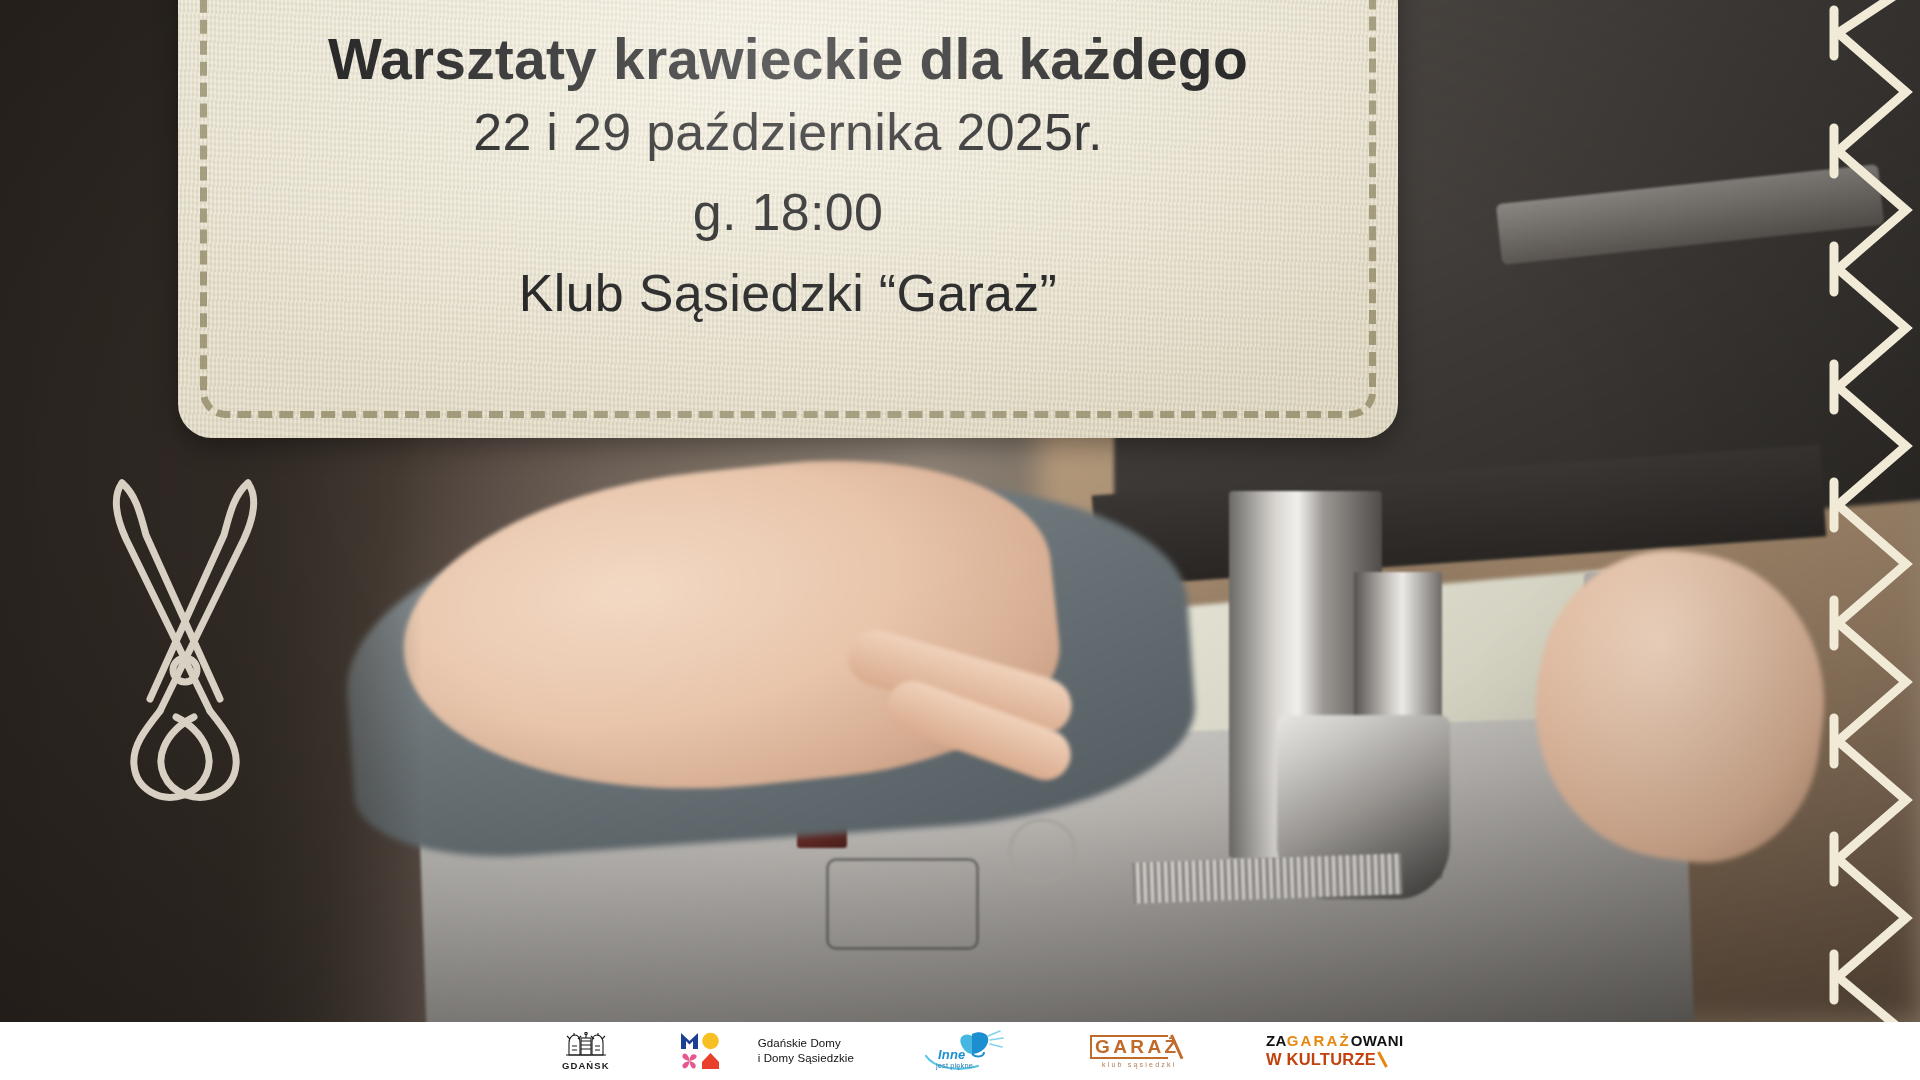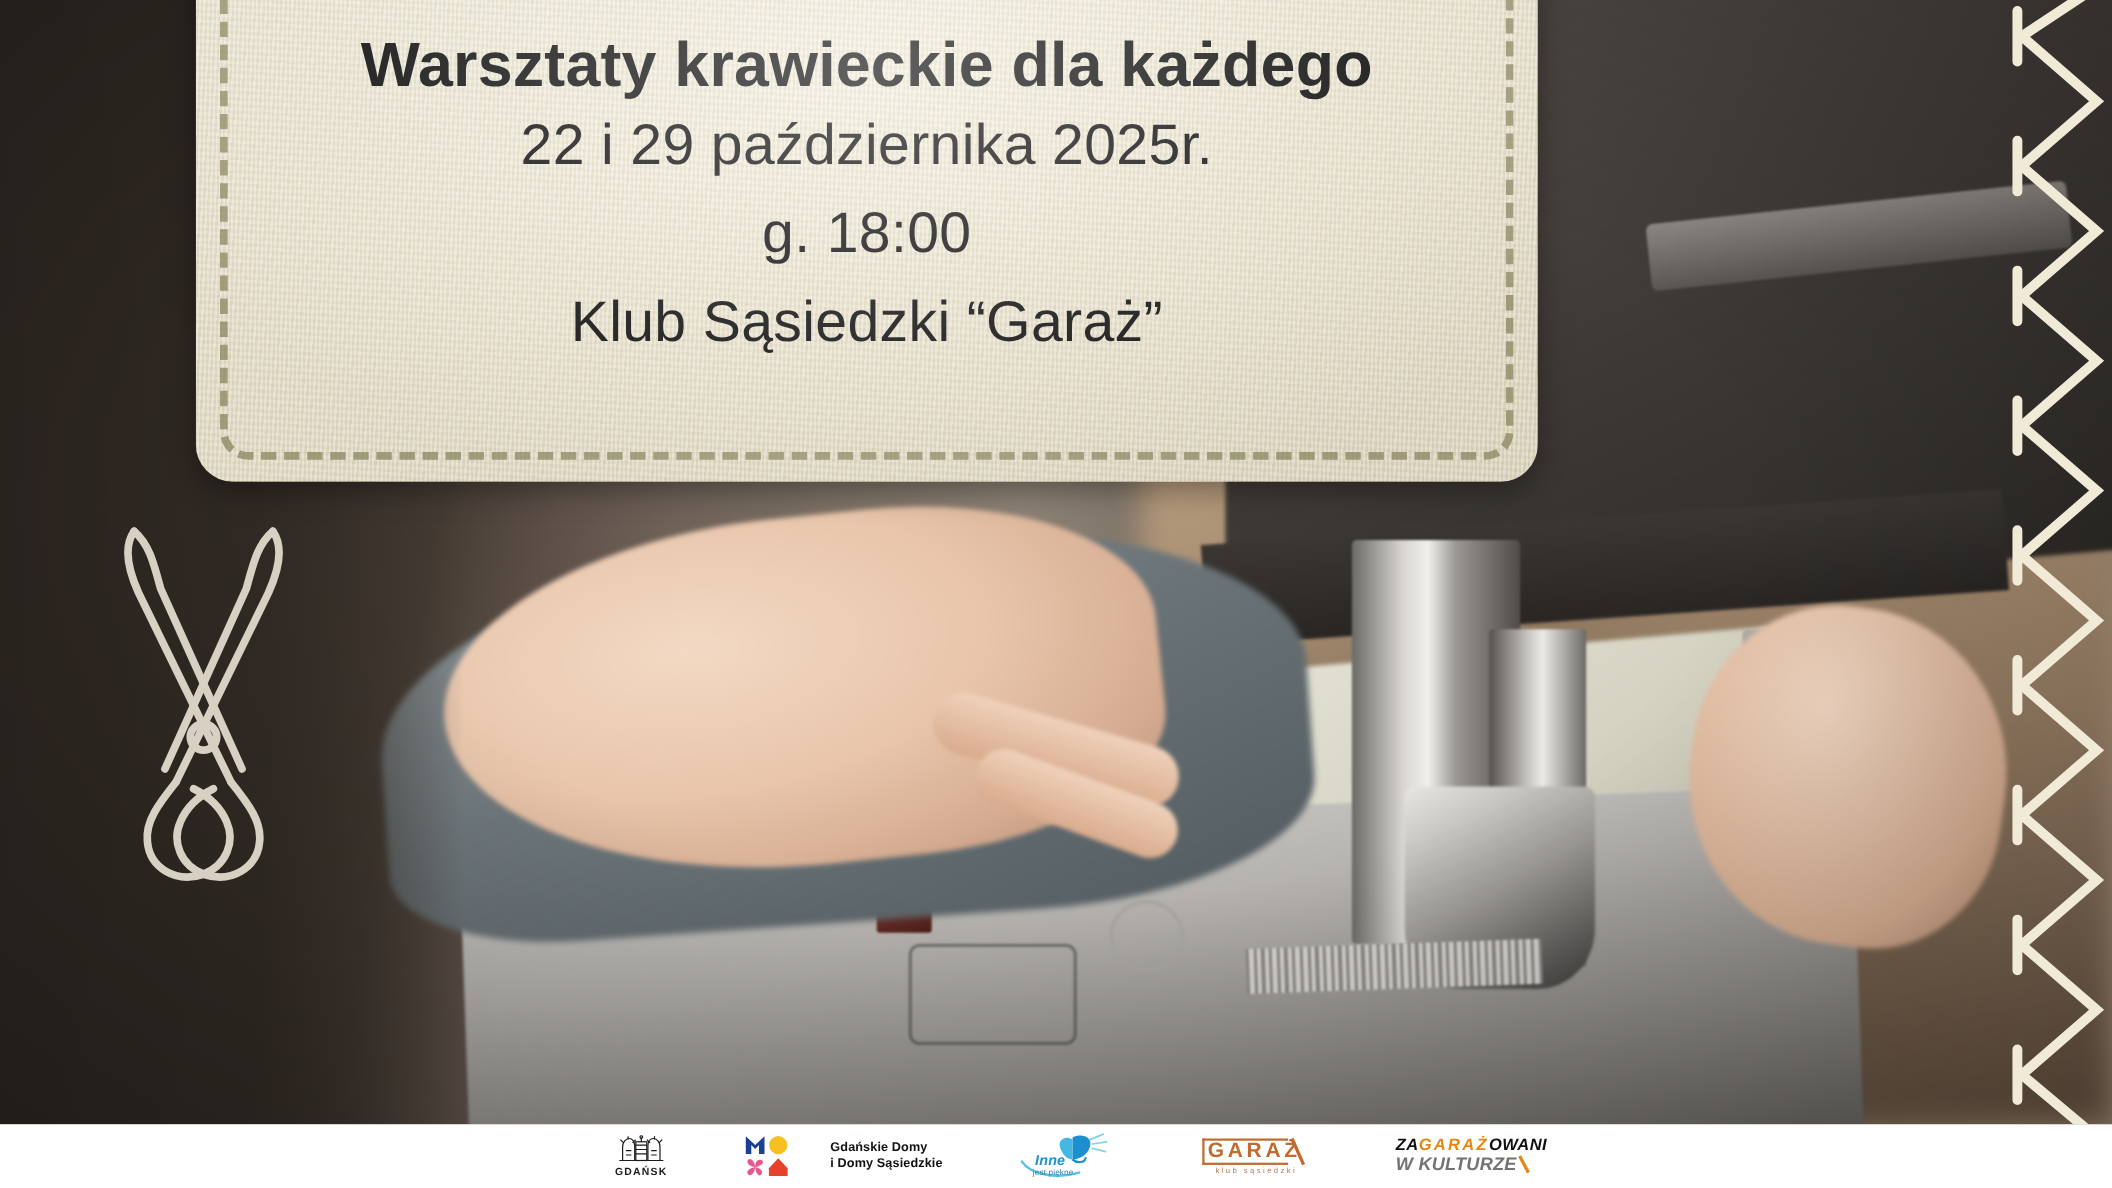--- a/index.html
+++ b/index.html
@@ -115,39 +115,39 @@
 
   
   .logobar{ position:absolute; left:0; bottom:0; width:1920px; height:58px;
     background:#ffffff; display:flex; align-items:center; justify-content:center; gap:70px; }
   .logo{ display:flex; align-items:center; gap:8px; }
 
   .gd-crest{ display:flex; flex-direction:column; align-items:center;margin-left:40px; }
   .gd-crest-word{ font-size:9.5px; font-weight:bold; letter-spacing:1.1px; color:#1b1b1b; margin-top:1px; }
 
   .gdk-marks{ display:grid; grid-template-columns:19px 19px; grid-template-rows:18px 18px; gap:2px; align-items:center; justify-items:center; }
-  .gdk-text{ font-size:11.5px; font-weight:bold; line-height:1.32; color:#111; letter-spacing:.1px;margin-left:28px; }
+  .gdk-text{ font-size:11.5px; font-weight:normal; line-height:1.32; color:#111; letter-spacing:.1px;margin-left:28px; }
 
   .inne-wrap{ position:relative; width:92px; height:42px;text-decoration:underline; }
   .inne-word{ position:absolute; left:14px; top:17px; font-size:13px; font-weight:bold;
     font-style:italic; color:#1b8fd0; letter-spacing:.2px; }
   .inne-sub{ position:absolute; left:12px; top:31px; font-size:7.5px; color:#2f7fae; letter-spacing:.1px; }
 
   .garaz-wrap{ position:relative; width:110px; height:44px; }
   .garaz-box{ position:absolute; left:4px; top:6px; width:78px; height:24px;
     border:2px solid #c06a2c; border-right:none; }
   .garaz-word{ position:absolute; left:9px; top:7px; font-size:19px; font-weight:bold;
     letter-spacing:3.4px; color:#c06a2c; }
   .garaz-slash{ position:absolute; left:84px; top:6px; width:3px; height:26px;
     background:#c06a2c; transform:rotate(-24deg); transform-origin:top center; }
   .garaz-sub{ position:absolute; left:16px; top:32px; font-size:7px; letter-spacing:2.2px; color:#b07a52; }
 
-  .zag-wrap{ position:relative; width:132px; height:40px;font-style:italic; }
+  .zag-wrap{ position:relative; width:132px; height:40px; }
   .zag-l1{ font-size:15px; font-weight:bold; letter-spacing:.4px; color:#111; line-height:1.28; }
-  .zag-l2{ font-size:16.5px; font-weight:bold; letter-spacing:.2px; color:#737373; line-height:1.2; }
+  .zag-l2{ font-size:16.5px; font-weight:bold; letter-spacing:.2px; color:#c2410c; line-height:1.2; }
   .zag-hl{ color:#e8870f; letter-spacing:2.1px; }
   .zag-slash{ display:inline-block; width:3px; height:17px; background:#e8870f;
     transform:rotate(-28deg); vertical-align:-3px; margin-left:5px; }
 </style>
 </head>
 <body>
 
 <div id="poster">
 
   <div class="photo">

